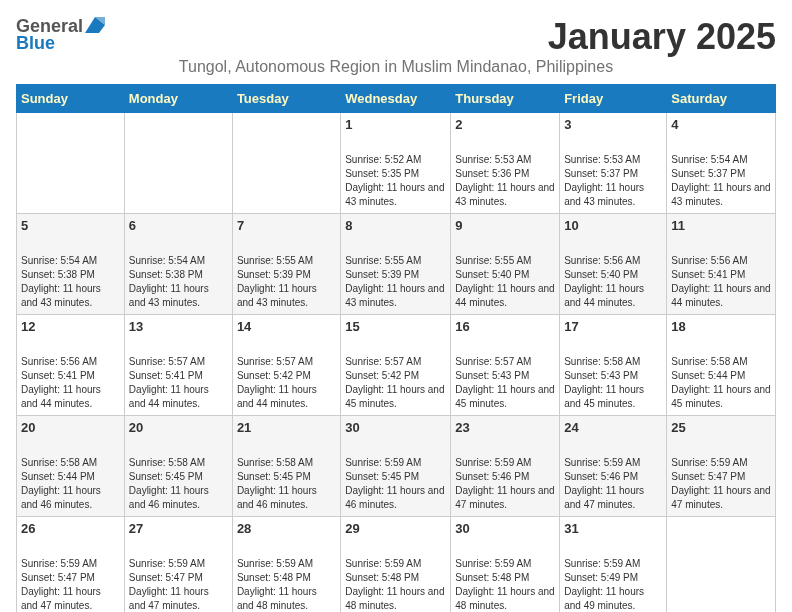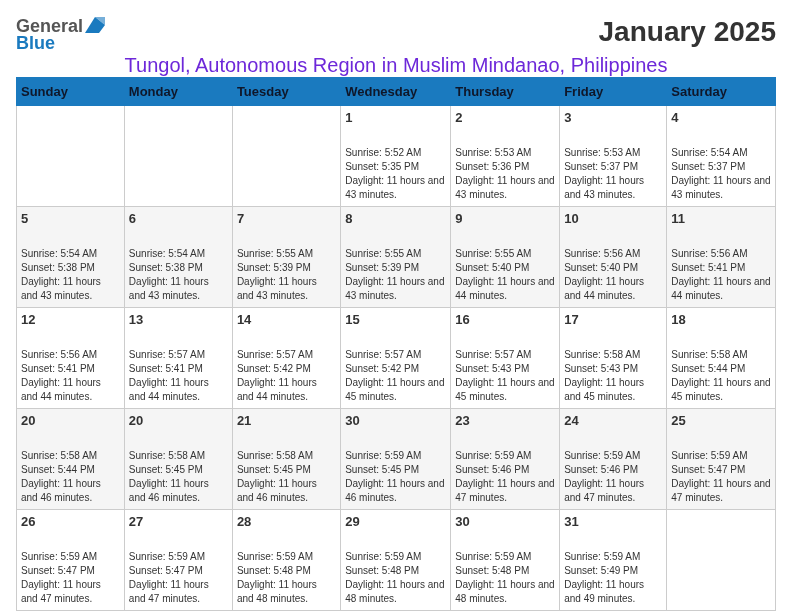--- a/index.html
+++ b/index.html
@@ -14,37 +14,38 @@
       display: flex;
       align-items: flex-start;
       justify-content: space-between;
     }
     .logo {
       display: flex;
       flex-direction: column;
       align-items: flex-start;
     }
     .month-title {
-      font-size: 28px;
+      font-size: 36px;
       font-weight: bold;
       color: #333;
       text-align: center;
     }
     .subtitle {
       text-align: center;
-      font-size: 20px;
-      color: #6d28d9;
+      font-size: 16px;
+      color: #737373;
+      margin-bottom: 8px;
     }
     .calendar {
       width: 100%;
       border-collapse: collapse;
     }
     .calendar th {
       background: #1a7abf;
-      color: #0f172a;
+      color: #fef9c3;
       font-size: 13px;
       font-weight: bold;
       padding: 6px 4px;
       text-align: left;
       border: 1px solid #1a7abf;
     }
     .calendar td {
       border: 1px solid #ccc;
       vertical-align: top;
       padding: 4px;

